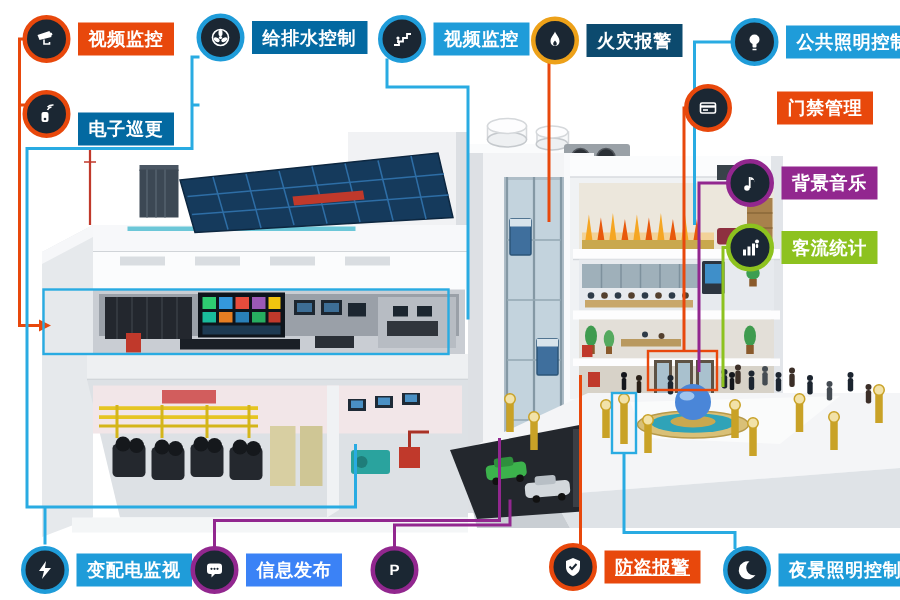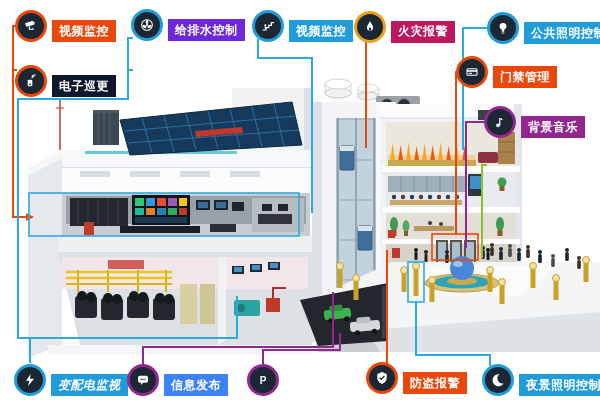--- a/index.html
+++ b/index.html
@@ -1,19 +1,19 @@
 <!DOCTYPE html>
 <html><head>
 <meta charset="utf-8">
 <style>
   html,body{margin:0;padding:0;background:#fff;}
   #stage{position:relative;width:600px;height:400px;background:#ffffff;overflow:hidden;
          font-family:"Liberation Sans","DejaVu Sans",sans-serif;}
   #art,#wires{position:absolute;left:0;top:0;width:600px;height:400px;}
-  .badge{position:absolute;display:flex;align-items:flex-end;gap:5px;z-index:5;}
+  .badge{position:absolute;display:flex;align-items:center;gap:5px;z-index:5;}
   .badge-icon{width:26px;height:26px;border-radius:50%;border:3px solid #999;
               background:#1b2733;display:flex;align-items:center;justify-content:center;
               box-sizing:content-box;flex:0 0 auto;}
   .badge-icon svg{width:16px;height:16px;display:block;}
   .badge-label{color:#fff;font-weight:bold;font-size:12px;line-height:1;
                padding:5px 7px;white-space:nowrap;letter-spacing:.5px;}
 </style>
 </head>
 <body>
 
@@ -434,34 +434,34 @@
 </div>
 
 <div class="badge" style="left:15px;top:54px">
   <span class="badge-icon" style="border-color: rgb(232, 72, 12); background: rgb(27, 39, 51);">
     <svg viewBox="0 0 24 24" fill="#fff">
           <rect x="7" y="10" width="7" height="10" rx="2"></rect>
           <circle cx="10.5" cy="17" r="1.3" fill="#1b2733"></circle>
           <path d="M13,8 a5,5 0 0 1 4,-3 M13,5 a8,8 0 0 1 6,-2" stroke="#fff" stroke-width="1.6" fill="none"></path>
         </svg>
   </span>
-  <span class="badge-label" style="background: #0f172a; margin-top: 21px;">电子巡更</span>
+  <span class="badge-label" style="background: #0369a1; margin-top: 21px;">电子巡更</span>
 </div>
 
 <div class="badge" style="left:131px;top:9px">
   <span class="badge-icon" style="border-color: rgb(31, 156, 217); background: rgb(27, 39, 51);">
     <svg viewBox="0 0 24 24" fill="#fff">
           <circle cx="12" cy="12" r="8" fill="none" stroke="#fff" stroke-width="1.6"></circle>
           <ellipse cx="12" cy="7.5" rx="2" ry="3.2"></ellipse>
           <ellipse cx="8.2" cy="14.2" rx="2" ry="3.2" transform="rotate(120 8.2 14.2)"></ellipse>
           <ellipse cx="15.8" cy="14.2" rx="2" ry="3.2" transform="rotate(240 15.8 14.2)"></ellipse>
           <circle cx="12" cy="12" r="1.6"></circle>
         </svg>
   </span>
-  <span class="badge-label" style="background: #6d28d9;">给排水控制</span>
+  <span class="badge-label" style="background: #0369a1;">给排水控制</span>
 </div>
 
 
 <div class="badge" style="left:252px;top:10px">
   <span class="badge-icon" style="border-color: rgb(31, 156, 217); background: rgb(27, 39, 51);">
     <svg viewBox="0 0 24 24" fill="none" stroke="#fff" stroke-width="1.8">
           <path d="M4,18 L9,18 L9,14.5 L13,14.5 L13,11 L17,11 L17,7 L21,7"></path>
           <circle cx="8" cy="11" r="1.6" fill="#fff" stroke="none"></circle>
           <line x1="8" y1="12.5" x2="8" y2="16"></line>
         </svg>
@@ -469,21 +469,21 @@
   <span class="badge-label" style="background: rgb(31, 156, 217);">视频监控</span>
 </div>
 
 <div class="badge" style="left:354px;top:11px">
   <span class="badge-icon" style="border-color: rgb(237, 161, 25); background: rgb(27, 39, 51);">
     <svg viewBox="0 0 24 24" fill="#fff">
           <path d="M12,3 C10.5,7 7.5,8.5 7.5,13 a4.5,4.5 0 0 0 9,0 C16.5,8.5 13.5,7 12,3 Z"></path>
           <path d="M12,12 c-1.2,1.5 -1.8,2.2 -1.8,3.4 a1.8,1.8 0 0 0 3.6,0 C13.8,14.2 13.2,13.5 12,12 Z" fill="#1b2733"></path>
         </svg>
   </span>
-  <span class="badge-label" style="background: #be185d; font-family: Liberation Mono, monospace;">火灾报警</span>
+  <span class="badge-label" style="background: #0c4a6e;">火灾报警</span>
 </div>
 
 <div class="badge" style="left:487px;top:12px">
   <span class="badge-icon" style="border-color: rgb(31, 156, 217); background: rgb(27, 39, 51);">
     <svg viewBox="0 0 24 24" fill="#fff">
           <circle cx="12" cy="9.5" r="5"></circle>
           <rect x="10" y="13.5" width="4" height="4" rx="1"></rect>
           <line x1="10" y1="19.5" x2="14" y2="19.5" stroke="#fff" stroke-width="1.4"></line>
         </svg>
   </span>
@@ -491,42 +491,54 @@
 </div>
 
 <div class="badge" style="left:456px;top:56px">
   <span class="badge-icon" style="border-color: rgb(232, 72, 12); background: rgb(27, 39, 51);">
     <svg viewBox="0 0 24 24" fill="none" stroke="#fff" stroke-width="1.6">
           <rect x="4.5" y="7" width="15" height="10" rx="1.5"></rect>
           <line x1="4.5" y1="10.5" x2="19.5" y2="10.5" stroke-width="2.4"></line>
           <line x1="7" y1="14" x2="12" y2="14"></line>
         </svg>
   </span>
-  <span class="badge-label" style="background: rgb(232, 72, 12);">门禁管理</span>
+  <span class="badge-label" style="background: rgb(232, 72, 12); margin-left: 25px;">门禁管理</span>
 </div>
 
 <div class="badge" style="left:484px;top:106px">
   <span class="badge-icon" style="border-color: rgb(146, 39, 143); background: rgb(27, 39, 51);">
     <svg viewBox="0 0 24 24" fill="#fff">
           <circle cx="9" cy="17" r="2.8"></circle>
           <rect x="10.8" y="6" width="1.8" height="11"></rect>
           <path d="M12.6,6 q4.5,1 3.5,5.5 q1.5,-3.5 -3.5,-2.5 Z"></path>
         </svg>
   </span>
   <span class="badge-label" style="background: rgb(146, 39, 143);">背景音乐</span>
 </div>
 
+<div class="badge" style="left:484px;top:149px">
+  <span class="badge-icon" style="border-color: rgb(141, 194, 31); background: rgb(27, 39, 51);">
+    <svg viewBox="0 0 24 24" fill="#fff">
+          <rect x="5" y="14" width="3" height="6"></rect>
+          <rect x="9.5" y="11" width="3" height="9"></rect>
+          <rect x="14" y="8" width="3" height="12"></rect>
+          <circle cx="19" cy="6" r="2"></circle>
+          <rect x="17.8" y="8.5" width="2.4" height="4" rx="1"></rect>
+        </svg>
+  </span>
+  <span class="badge-label" style="background: rgb(141, 194, 31);">客流统计</span>
+</div>
 
 <div class="badge" style="left:14px;top:364px">
   <span class="badge-icon" style="border-color: rgb(31, 156, 217); background: rgb(27, 39, 51);">
     <svg viewBox="0 0 24 24" fill="#fff">
           <polygon points="13,3 6,13 11,13 9,21 18,10 12,10"></polygon>
         </svg>
   </span>
-  <span class="badge-label" style="background: rgb(31, 156, 217); font-style: italic;">变配电监视</span>
+  <span class="badge-label" style="background: rgb(31, 156, 217);">变配电监视</span>
 </div>
 
 <div class="badge" style="left:127px;top:364px">
   <span class="badge-icon" style="border-color: rgb(146, 39, 143); background: rgb(27, 39, 51);">
     <svg viewBox="0 0 24 24" fill="#fff">
           <rect x="4.5" y="5.5" width="15" height="10.5" rx="3"></rect>
           <polygon points="9,15.5 9,19.5 13,15.5"></polygon>
           <circle cx="9" cy="10.8" r="1.1" fill="#1b2733"></circle>
           <circle cx="12" cy="10.8" r="1.1" fill="#1b2733"></circle>
           <circle cx="15" cy="10.8" r="1.1" fill="#1b2733"></circle>
@@ -543,21 +555,21 @@
   </span>
 </div>
 
 <div class="badge" style="left:366px;top:362px">
   <span class="badge-icon" style="border-color: rgb(232, 72, 12); background: rgb(27, 39, 51);">
     <svg viewBox="0 0 24 24" fill="#fff">
           <path d="M12,3 L19,6 L19,12 c0,5 -3.5,7.5 -7,9 c-3.5,-1.5 -7,-4 -7,-9 L5,6 Z"></path>
           <path d="M8.5,11.5 L11,14 L15.5,9" stroke="#1b2733" stroke-width="2" fill="none"></path>
         </svg>
   </span>
-  <span class="badge-label" style="background: rgb(232, 72, 12);">防盗报警</span>
+  <span class="badge-label" style="background: rgb(232, 72, 12); text-decoration: underline;">防盗报警</span>
 </div>
 
 <div class="badge" style="left:482px;top:364px">
   <span class="badge-icon" style="border-color: rgb(31, 156, 217); background: rgb(27, 39, 51);">
     <svg viewBox="0 0 24 24" fill="#fff">
           <path d="M14.5,3.5 a9,9 0 1 0 6,13.5 a7.5,7.5 0 0 1 -6,-13.5 Z"></path>
         </svg>
   </span>
   <span class="badge-label" style="background: rgb(31, 156, 217);">夜景照明控制</span>
 </div>

